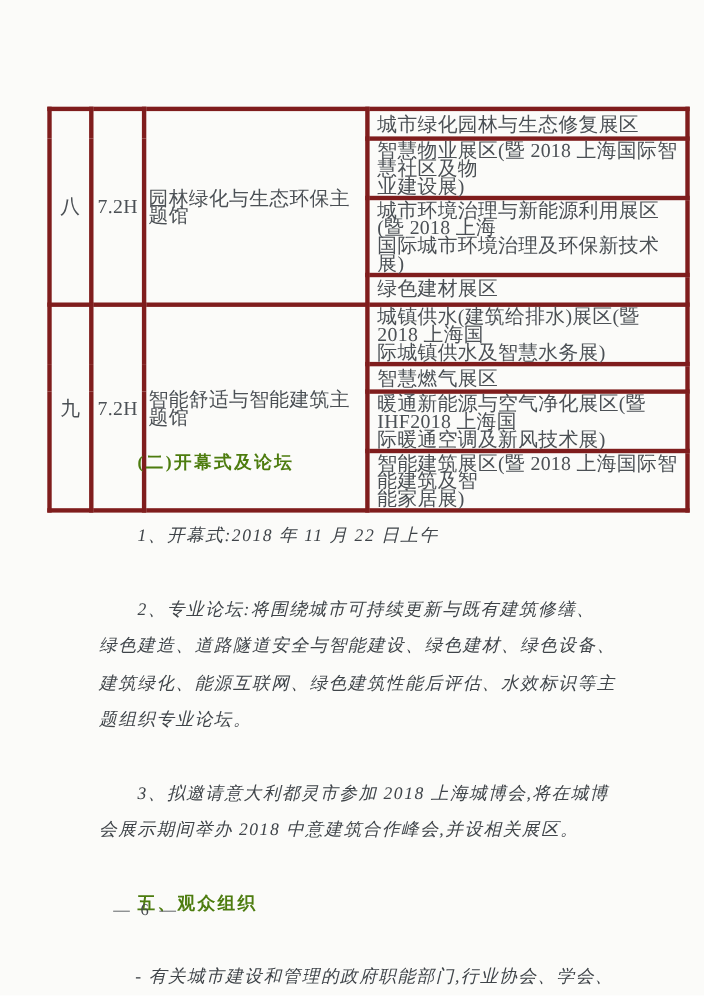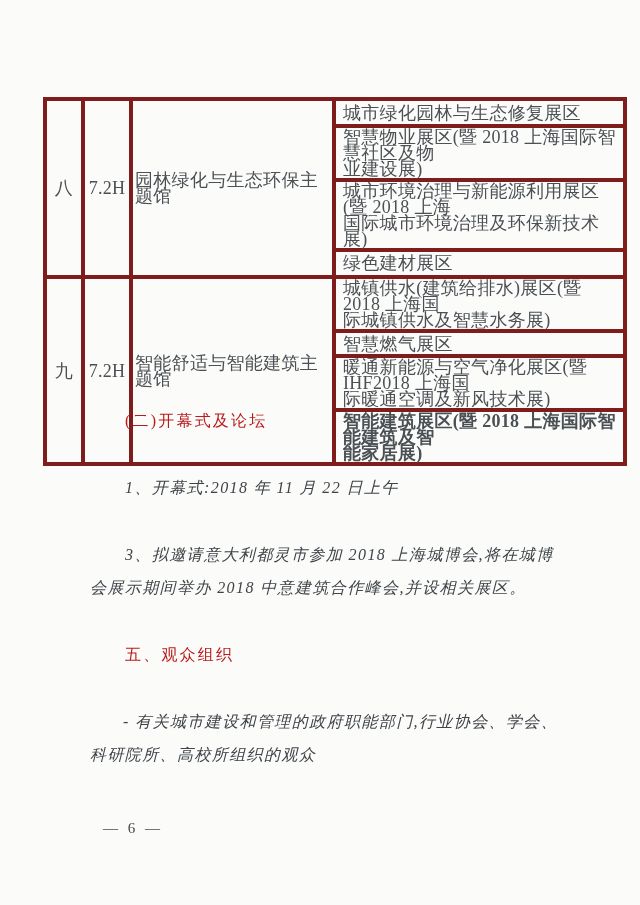--- a/index.html
+++ b/index.html
@@ -49,22 +49,22 @@
     width: 520px;
     font-size: 16px;
     letter-spacing: 1.4px;
     line-height: 33.4px;
     white-space: pre-line;
   }
   .para { margin: 0; text-indent: 35px; font-style: italic; }
   .para.bullet { text-indent: 33px; }
   .heading {
     margin: 0;
-    font-weight: normal;
-    color: #b91c1c;
+    font-weight: bold;
+    color: #4d7c0f;
     text-indent: 35px;
     letter-spacing: 2.2px;
   }
 
   
   .page-number {
     position: absolute;
     left: 103px;
     top: 820px;
     font-size: 15px;
@@ -105,30 +105,34 @@
         <td class="col-zone">城镇供水(建筑给排水)展区(暨 2018 上海国
 际城镇供水及智慧水务展)</td>
       </tr>
       <tr style="height:25px;">
         <td class="col-zone">智慧燃气展区</td>
       </tr>
       <tr style="height:40px;font-family:Liberation Serif, serif;">
         <td class="col-zone">暖通新能源与空气净化展区(暨 IHF2018 上海国
 际暖通空调及新风技术展)</td>
       </tr>
-      <tr style="height:38px;font-weight:bold;">
+      <tr style="height:38px;">
         <td class="col-zone">智能建筑展区(暨 2018 上海国际智能建筑及智
 能家居展)</td>
       </tr>
     </tbody>
   </table>
 
   <div class="text-block">
     <p class="heading">(二)开幕式及论坛</p>
     <p class="para">1、开幕式:2018 年 11 月 22 日上午</p>
+    <p class="para">2、专业论坛:将围绕城市可持续更新与既有建筑修缮、
+绿色建造、道路隧道安全与智能建设、绿色建材、绿色设备、
+建筑绿化、能源互联网、绿色建筑性能后评估、水效标识等主
+题组织专业论坛。</p>
     <p class="para">3、拟邀请意大利都灵市参加 2018 上海城博会,将在城博
 会展示期间举办 2018 中意建筑合作峰会,并设相关展区。</p>
     <p class="heading">五、观众组织</p>
     <p class="para bullet">- 有关城市建设和管理的政府职能部门,行业协会、学会、
 科研院所、高校所组织的观众</p>
     
     
   </div>
 
   <div class="page-number">— 6 —</div>

